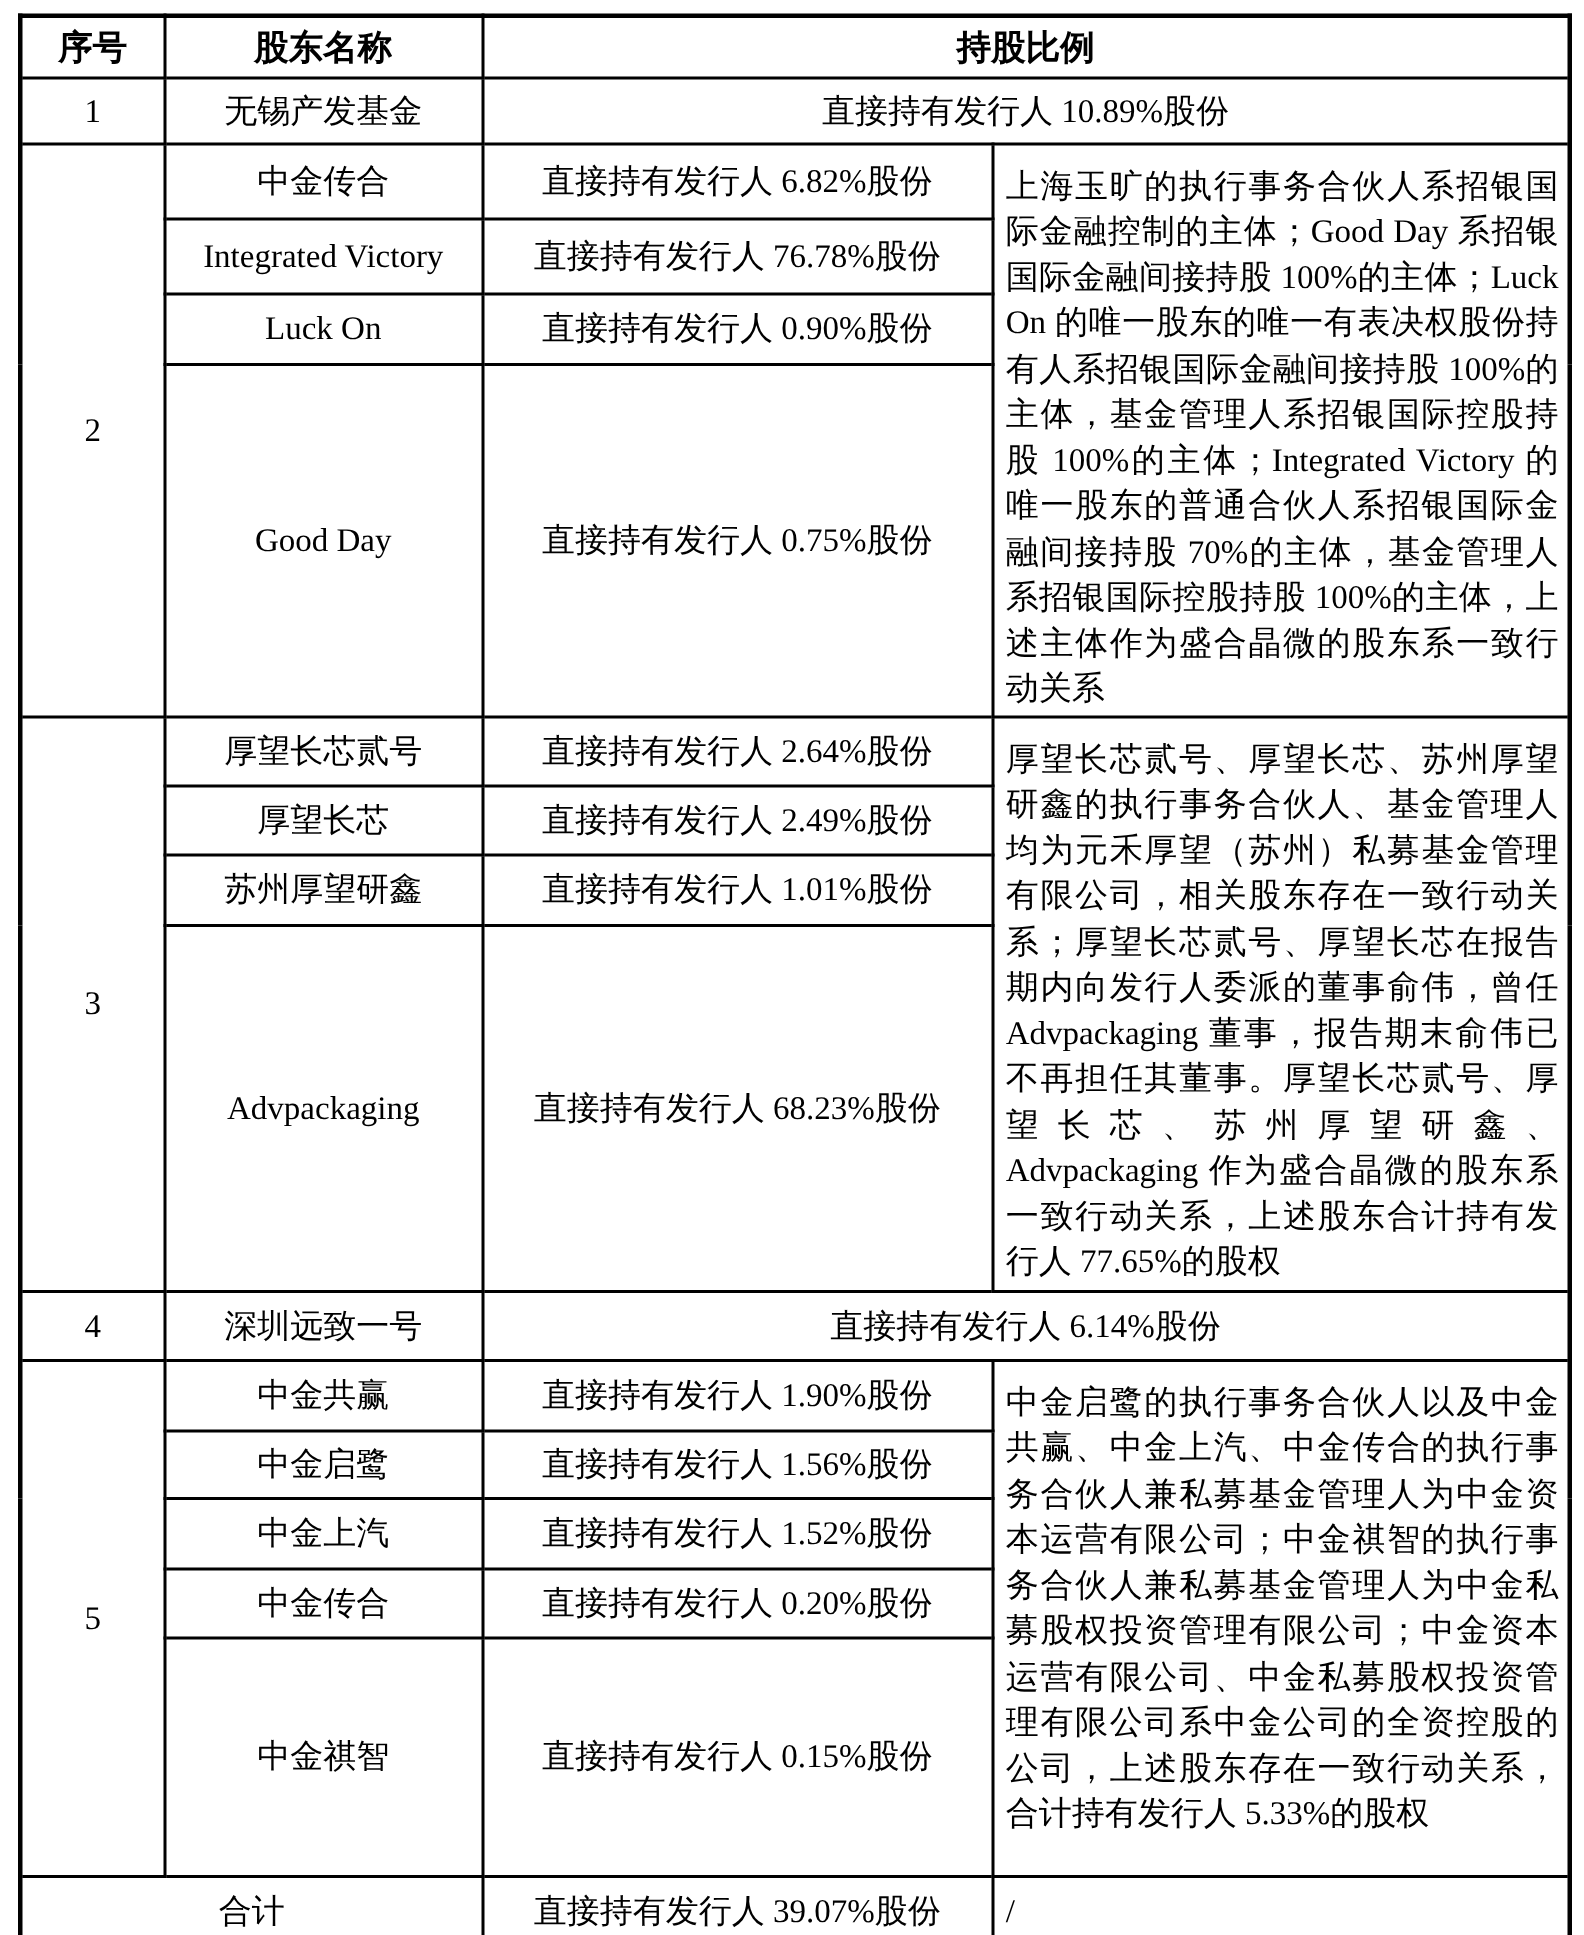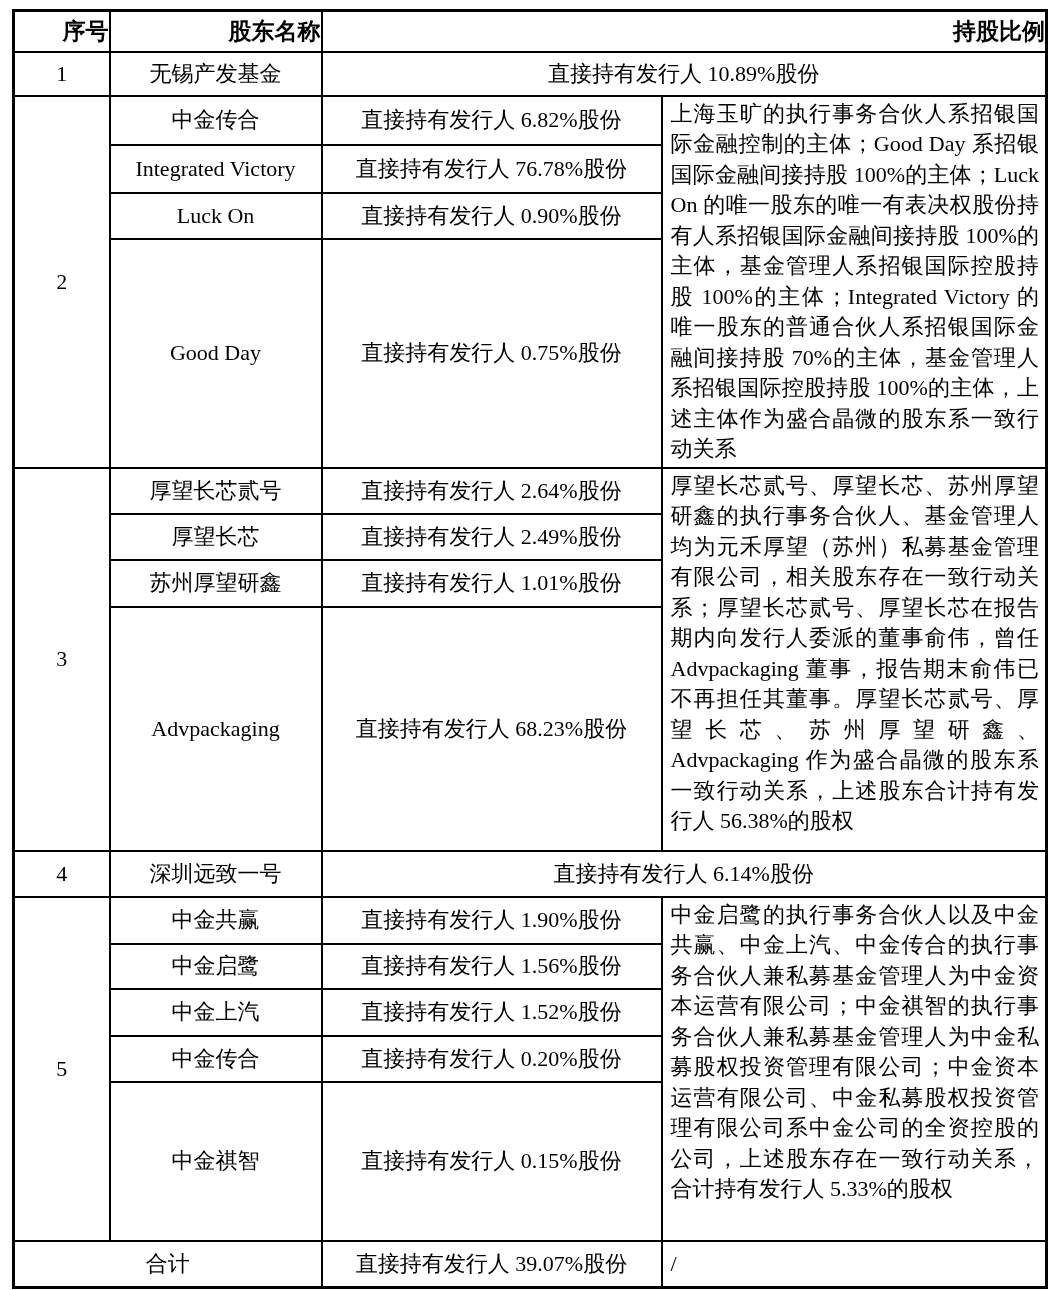--- a/index.html
+++ b/index.html
@@ -20,32 +20,32 @@
   }
   .sh-table td, .sh-table th {
     border: 2px solid #000;
     font-size: 22px;
     color: #000;
     overflow: hidden;
   }
   .sh-table th {
     font-size: 23px;
     font-weight: bold;
-    text-align: right;
+    text-align: center;
     vertical-align: middle;
   }
   .c-center {
     text-align: center;
     vertical-align: middle;
     padding: 2px 4px;
   }
   .c-note {
     text-align: justify;
     vertical-align: top;
-    padding: 2px 6px 2px 8px;
+    padding: 12px 6px 2px 8px;
     font-size: 21px;
     line-height: 30.5px;
   }
   .bold { font-weight: normal; }
   .c-slash {
     text-align: left;
     vertical-align: middle;
     padding-left: 8px;
     font-weight: normal;
   }
@@ -90,21 +90,21 @@
   </tr>
   <tr style="height:227px">
     <td class="c-center">Good Day</td>
     <td class="c-center">直接持有发行人 0.75%股份</td>
   </tr>
 
   <tr style="height:46px">
     <td class="c-center" rowspan="4">3</td>
     <td class="c-center">厚望长芯贰号</td>
     <td class="c-center">直接持有发行人 2.64%股份</td>
-    <td class="c-note" rowspan="4">厚望长芯贰号、厚望长芯、苏州厚望研鑫的执行事务合伙人、基金管理人均为元禾厚望（苏州）私募基金管理有限公司，相关股东存在一致行动关系；厚望长芯贰号、厚望长芯在报告期内向发行人委派的董事俞伟，曾任 Advpackaging 董事，报告期末俞伟已不再担任其董事。厚望长芯贰号、厚望长芯、苏州厚望研鑫、Advpackaging 作为盛合晶微的股东系一致行动关系，上述股东合计持有发行人 56.38%的股权</td>
+    <td class="c-note" rowspan="4">厚望长芯贰号、厚望长芯、苏州厚望研鑫的执行事务合伙人、基金管理人均为元禾厚望（苏州）私募基金管理有限公司，相关股东存在一致行动关系；厚望长芯贰号、厚望长芯在报告期内向发行人委派的董事俞伟，曾任 Advpackaging 董事，报告期末俞伟已不再担任其董事。厚望长芯贰号、厚望长芯、苏州厚望研鑫、Advpackaging 作为盛合晶微的股东系一致行动关系，上述股东合计持有发行人 77.65%的股权</td>
   </tr>
   <tr style="height:46px">
     <td class="c-center">厚望长芯</td>
     <td class="c-center">直接持有发行人 2.49%股份</td>
   </tr>
   <tr style="height:47px">
     <td class="c-center">苏州厚望研鑫</td>
     <td class="c-center">直接持有发行人 1.01%股份</td>
   </tr>
   <tr style="height:244px">

